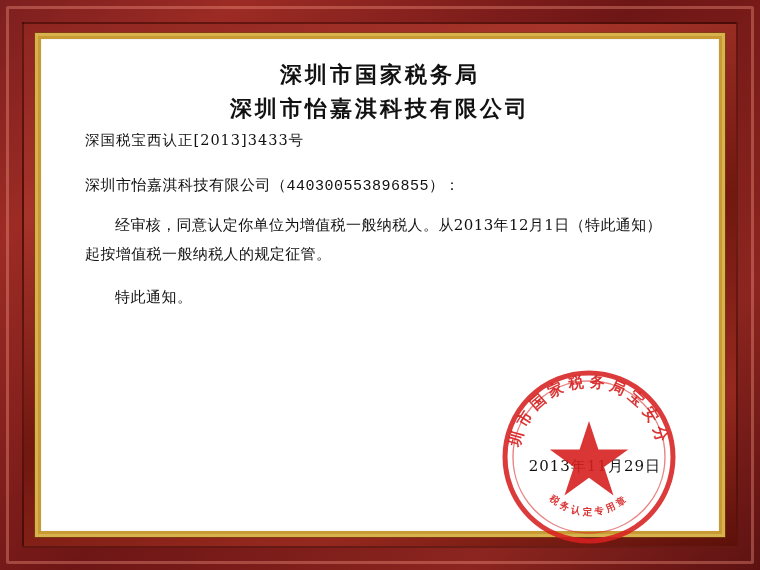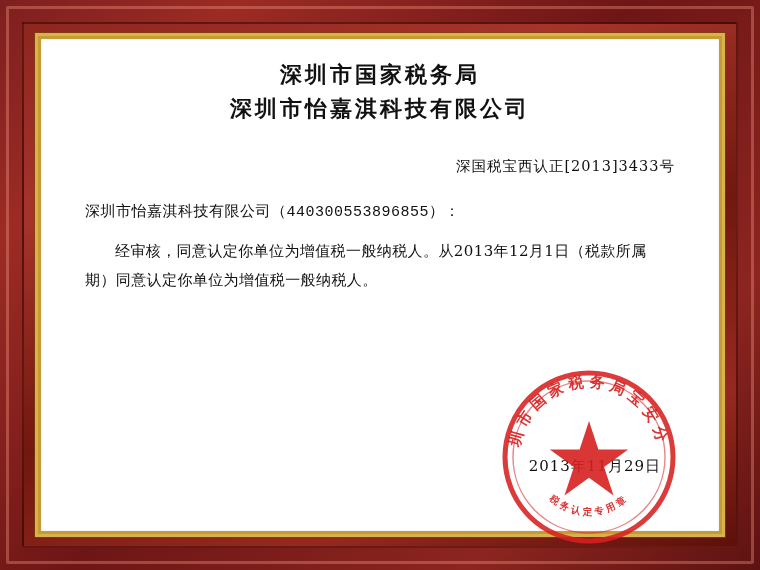--- a/index.html
+++ b/index.html
@@ -74,22 +74,22 @@
     font-size: 22px;
     font-weight: bold;
     letter-spacing: 3px;
     line-height: 1.55;
     color: #111111;
   }
   .doc-title .line2 {
     display: block;
   }
   .doc-number {
-    text-align: right;
-    margin-top: 32px;
+    text-align: left;
+    margin-top: 6px;
     font-size: 14.5px;
     letter-spacing: 1px;
     color: #111111;
   }
   .recipient {
     margin-top: 26px;
     font-size: 15px;
     letter-spacing: 0.5px;
     color: #111111;
     font-family: Liberation Mono, monospace;
@@ -157,22 +157,23 @@
 
       <div class="doc-title">
         <span>深圳市国家税务局</span>
         <span class="line2">深圳市怡嘉淇科技有限公司</span>
       </div>
 
       <div class="doc-number">深国税宝西认正[2013]3433号</div>
 
       <div class="recipient">深圳市怡嘉淇科技有限公司（440300553896855）：</div>
 
-      <div class="body-para">经审核，同意认定你单位为增值税一般纳税人。从2013年12月1日（税款所属期）同意认定你单位为增值税一般纳税人。</div>
+      <div class="body-para">经审核，同意认定你单位为增值税一般纳税人。从2013年12月1日（特此通知）起按增值税一般纳税人的规定征管。</div>
 
+      <div class="closing">特此通知。</div>
     </div>
 
     <div class="date-line">2013年11月29日</div>
 
     <div class="seal">
       <svg width="196" height="196" viewBox="0 0 196 196" xmlns="http://www.w3.org/2000/svg">
         <defs>
           <path id="arcpath" d="M 28 98 A 70 70 0 0 1 168 98"></path>
           <path id="arcpath-bottom" d="M 40 98 A 58 58 0 0 0 156 98"></path>
         </defs>

